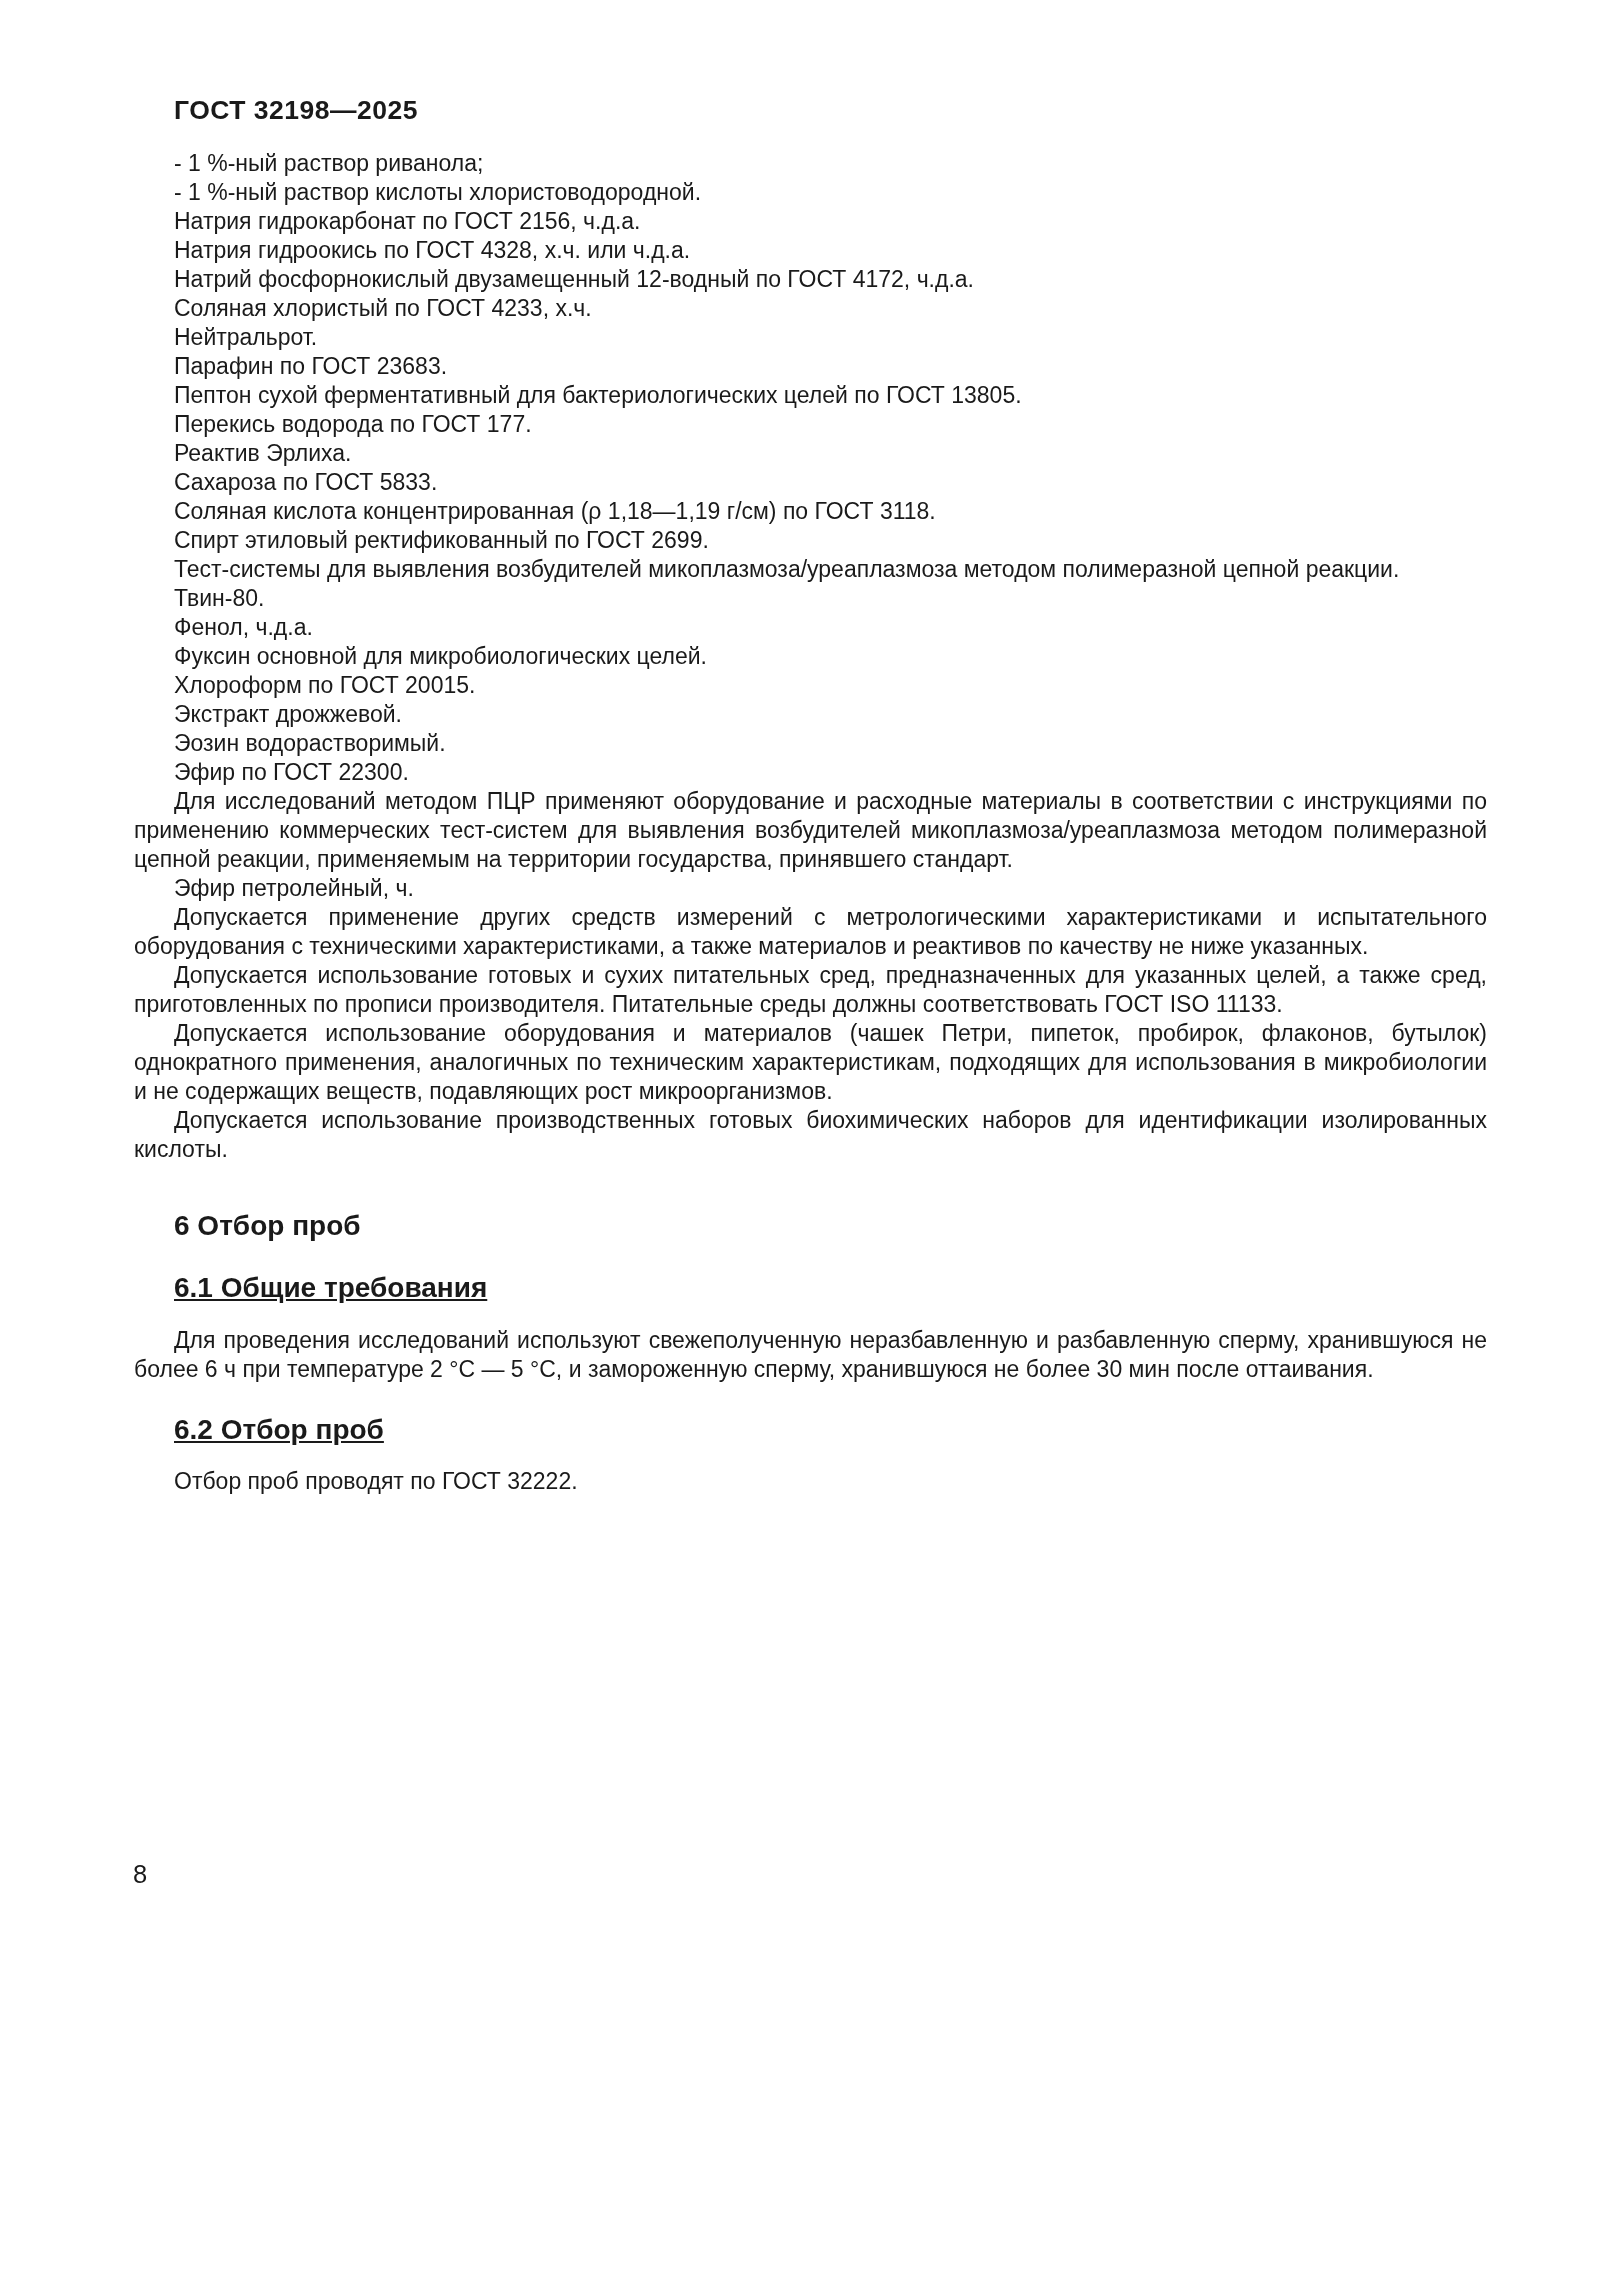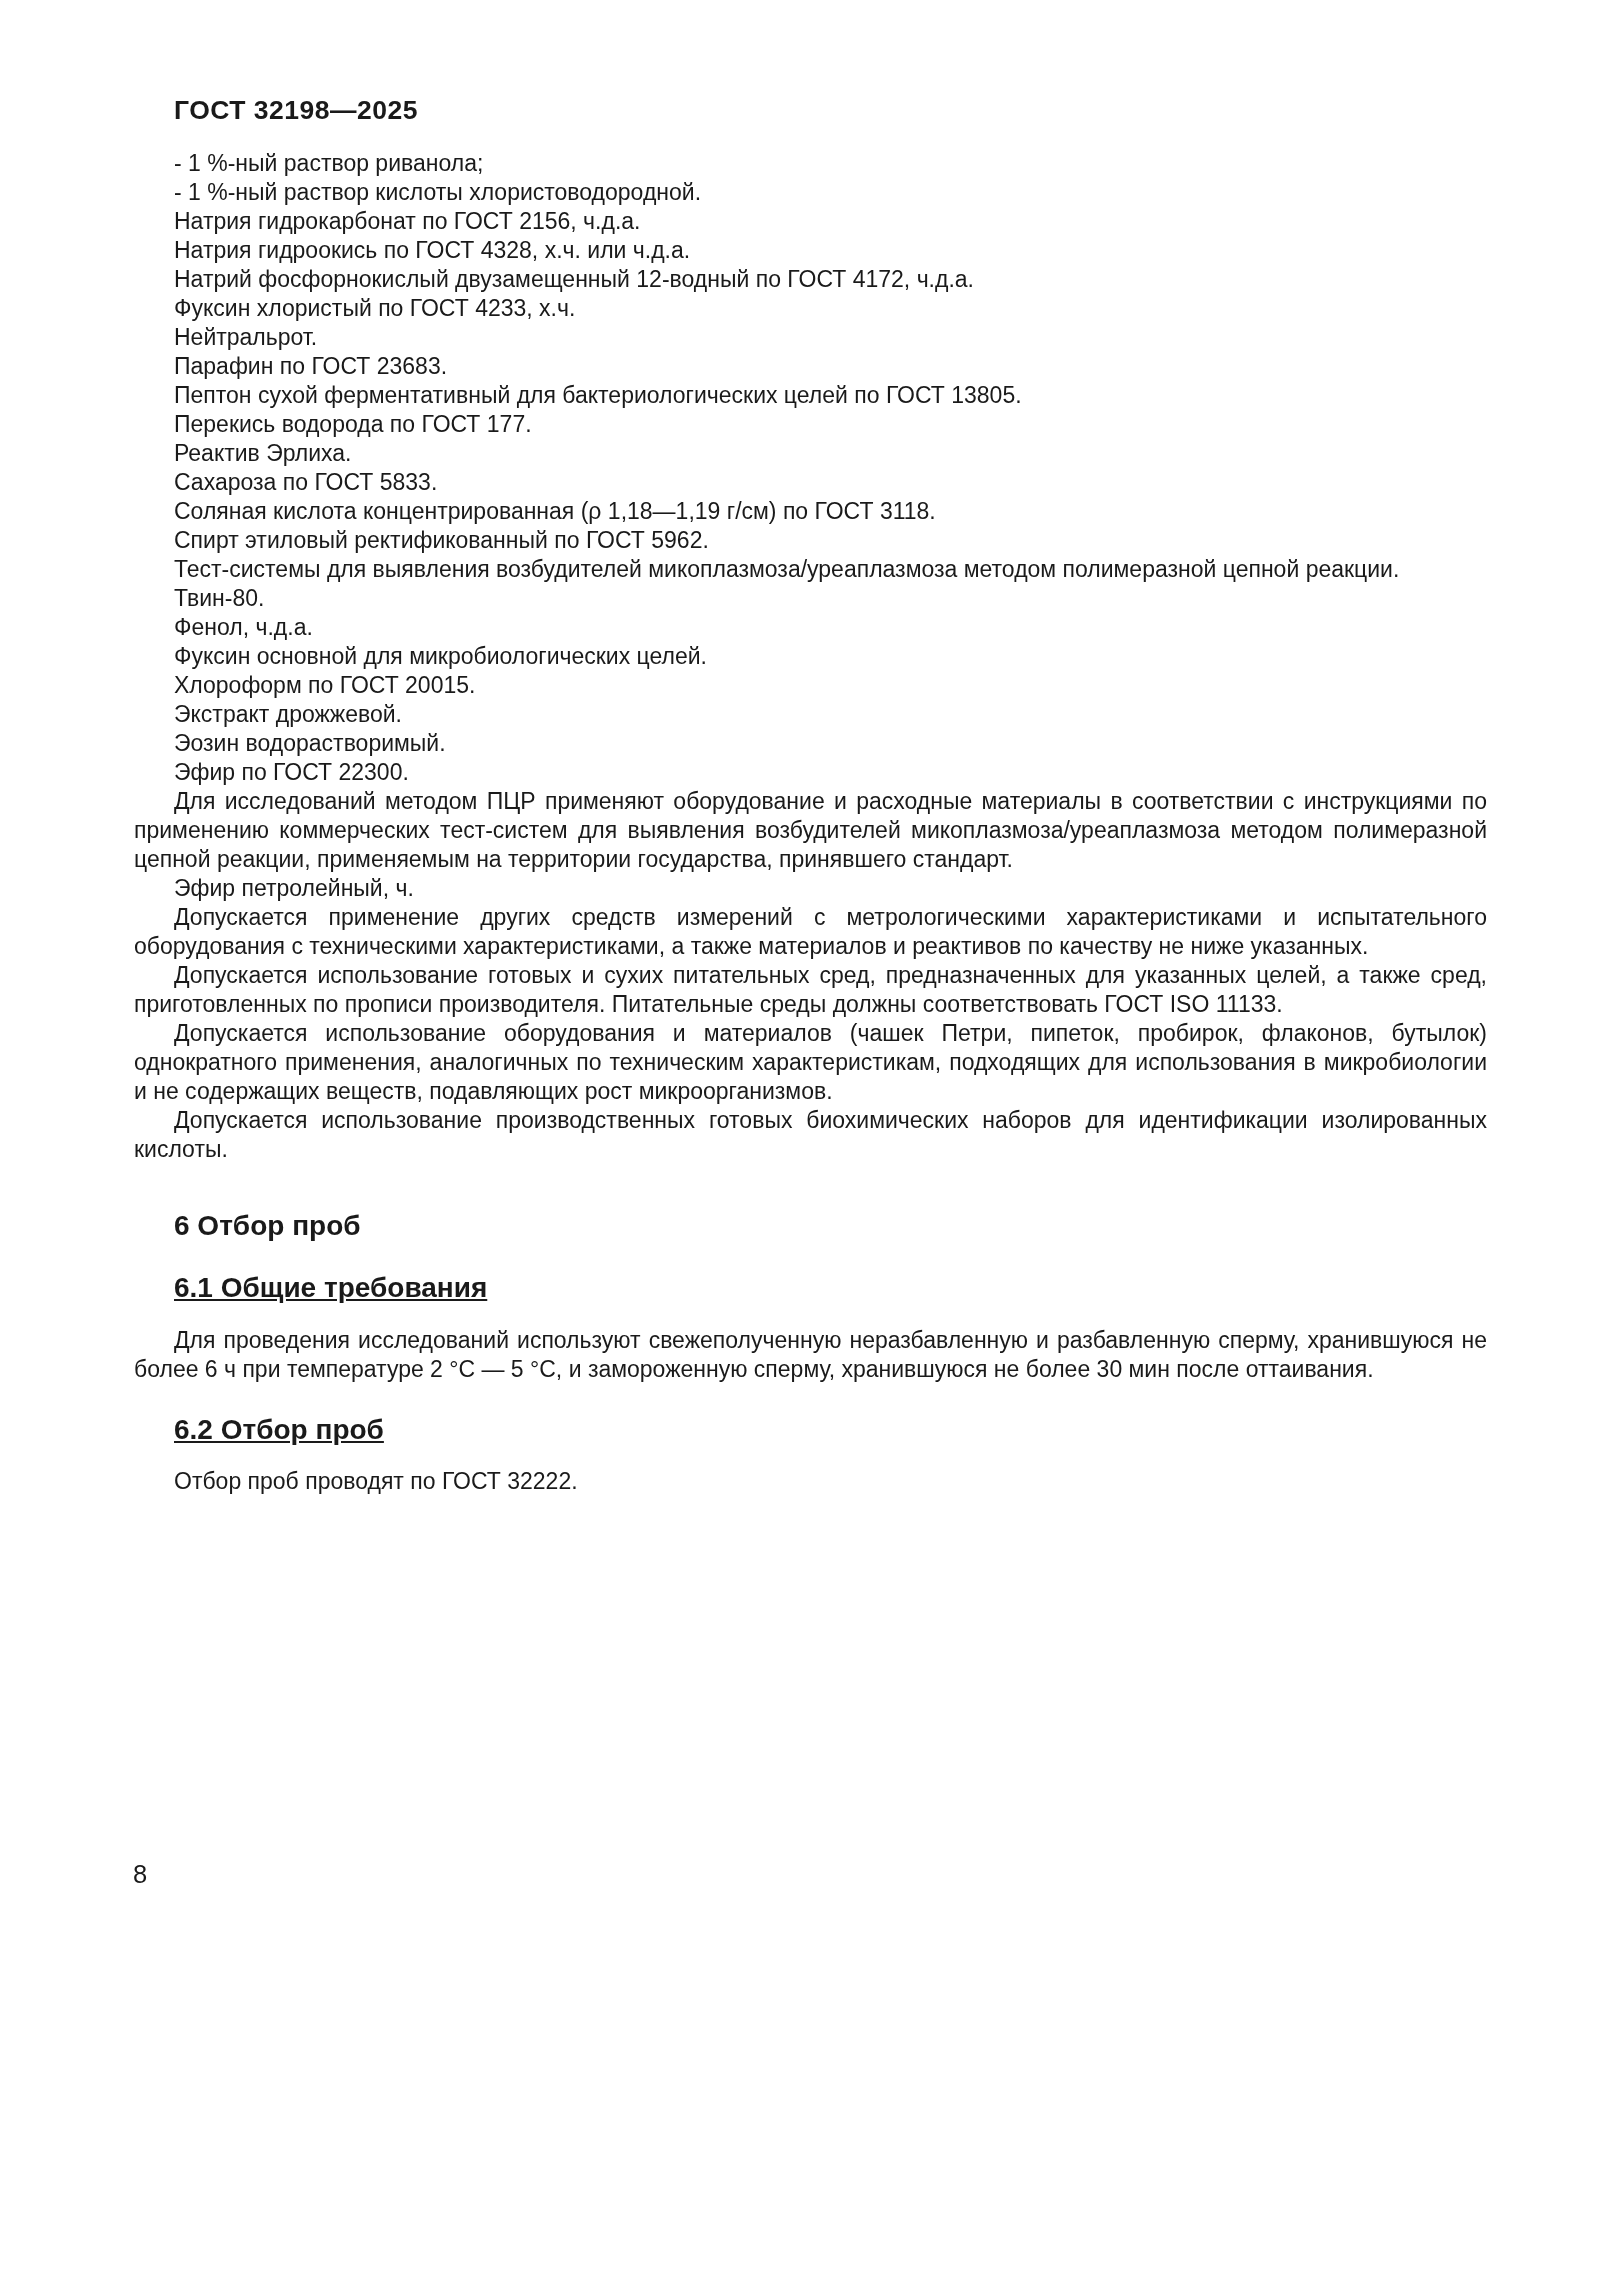--- a/index.html
+++ b/index.html
@@ -65,29 +65,29 @@
 
 <div class="page">
   <div class="running-header">ГОСТ 32198—2025</div>
 
   <main class="content">
       <p class="blk blk-line">- 1 %-ный раствор риванола;</p>
       <p class="blk blk-line">- 1 %-ный раствор кислоты хлористоводородной.</p>
       <p class="blk blk-line">Натрия гидрокарбонат по ГОСТ 2156, ч.д.а.</p>
       <p class="blk blk-line">Натрия гидроокись по ГОСТ 4328, х.ч. или ч.д.а.</p>
       <p class="blk blk-line">Натрий фосфорнокислый двузамещенный 12-водный по ГОСТ 4172, ч.д.а.</p>
-      <p class="blk blk-line">Фуксин хлористый по ГОСТ 4233, х.ч.</p>
+      <p class="blk blk-line">Соляная хлористый по ГОСТ 4233, х.ч.</p>
       <p class="blk blk-line">Нейтральрот.</p>
       <p class="blk blk-line">Парафин по ГОСТ 23683.</p>
       <p class="blk blk-line">Пептон сухой ферментативный для бактериологических целей по ГОСТ 13805.</p>
       <p class="blk blk-line">Перекись водорода по ГОСТ 177.</p>
       <p class="blk blk-line">Реактив Эрлиха.</p>
       <p class="blk blk-line">Сахароза по ГОСТ 5833.</p>
       <p class="blk blk-line">Соляная кислота концентрированная (ρ 1,18—1,19 г/см) по ГОСТ 3118.</p>
-      <p class="blk blk-line">Спирт этиловый ректификованный по ГОСТ 5962.</p>
+      <p class="blk blk-line">Спирт этиловый ректификованный по ГОСТ 2699.</p>
       <p class="blk blk-para">Тест-системы для выявления возбудителей микоплазмоза/уреаплазмоза методом полимеразной цепной реакции.</p>
       <p class="blk blk-line">Твин-80.</p>
       <p class="blk blk-line">Фенол, ч.д.а.</p>
       <p class="blk blk-line">Фуксин основной для микробиологических целей.</p>
       <p class="blk blk-line">Хлороформ по ГОСТ 20015.</p>
       <p class="blk blk-line">Экстракт дрожжевой.</p>
       <p class="blk blk-line">Эозин водорастворимый.</p>
       <p class="blk blk-line">Эфир по ГОСТ 22300.</p>
       <p class="blk blk-para">Для исследований методом ПЦР применяют оборудование и расходные материалы в соответствии с инструкциями по применению коммерческих тест-систем для выявления возбудителей микоплазмоза/уреаплазмоза методом полимеразной цепной реакции, применяемым на территории государства, принявшего стандарт.</p>
       <p class="blk blk-line">Эфир петролейный, ч.</p>

